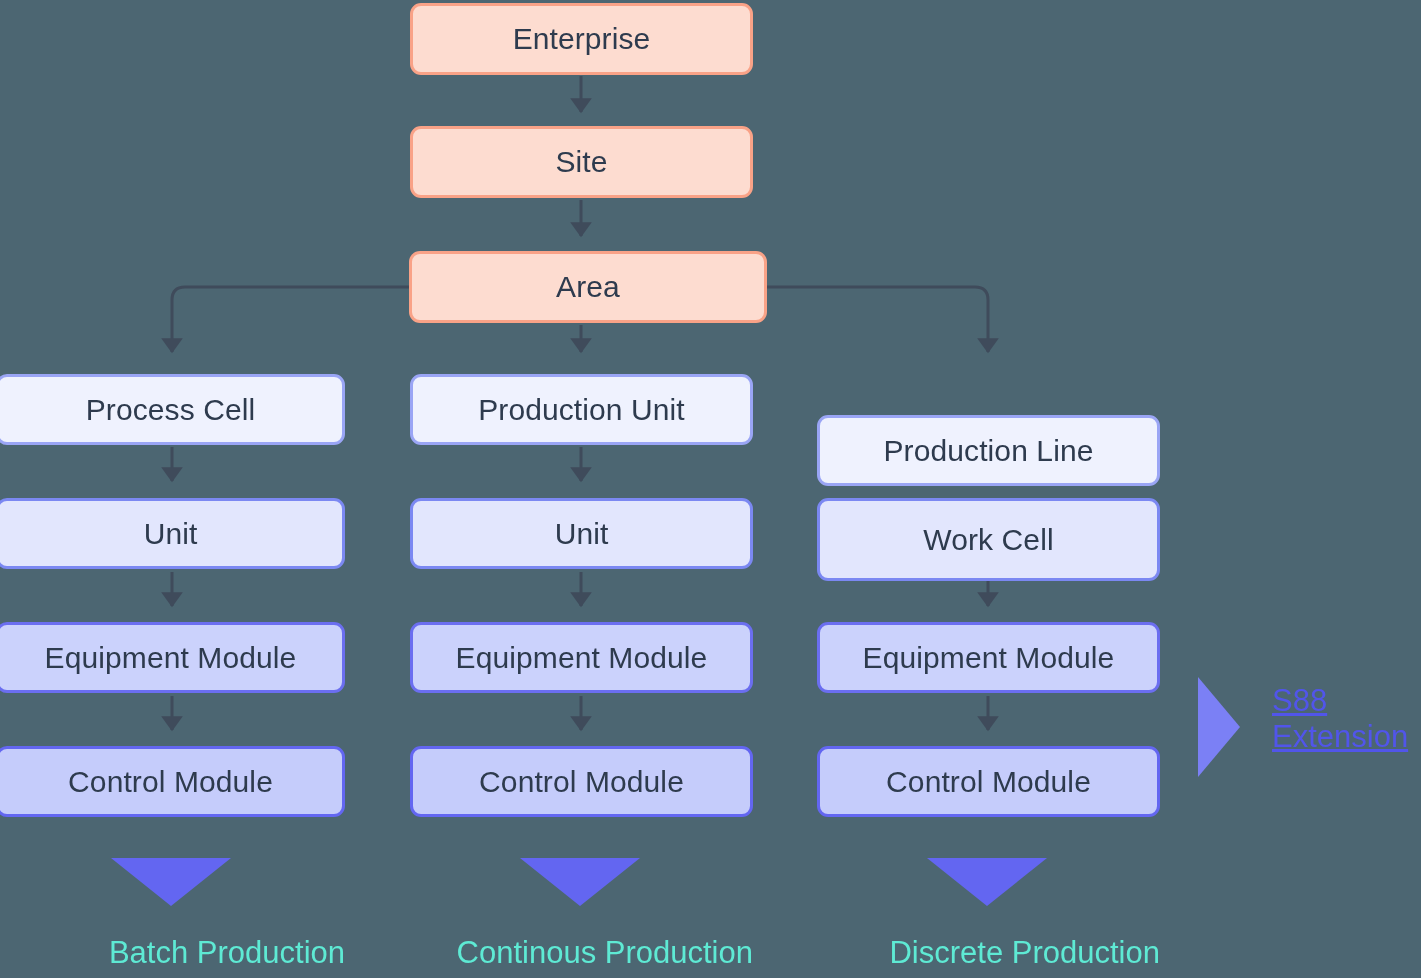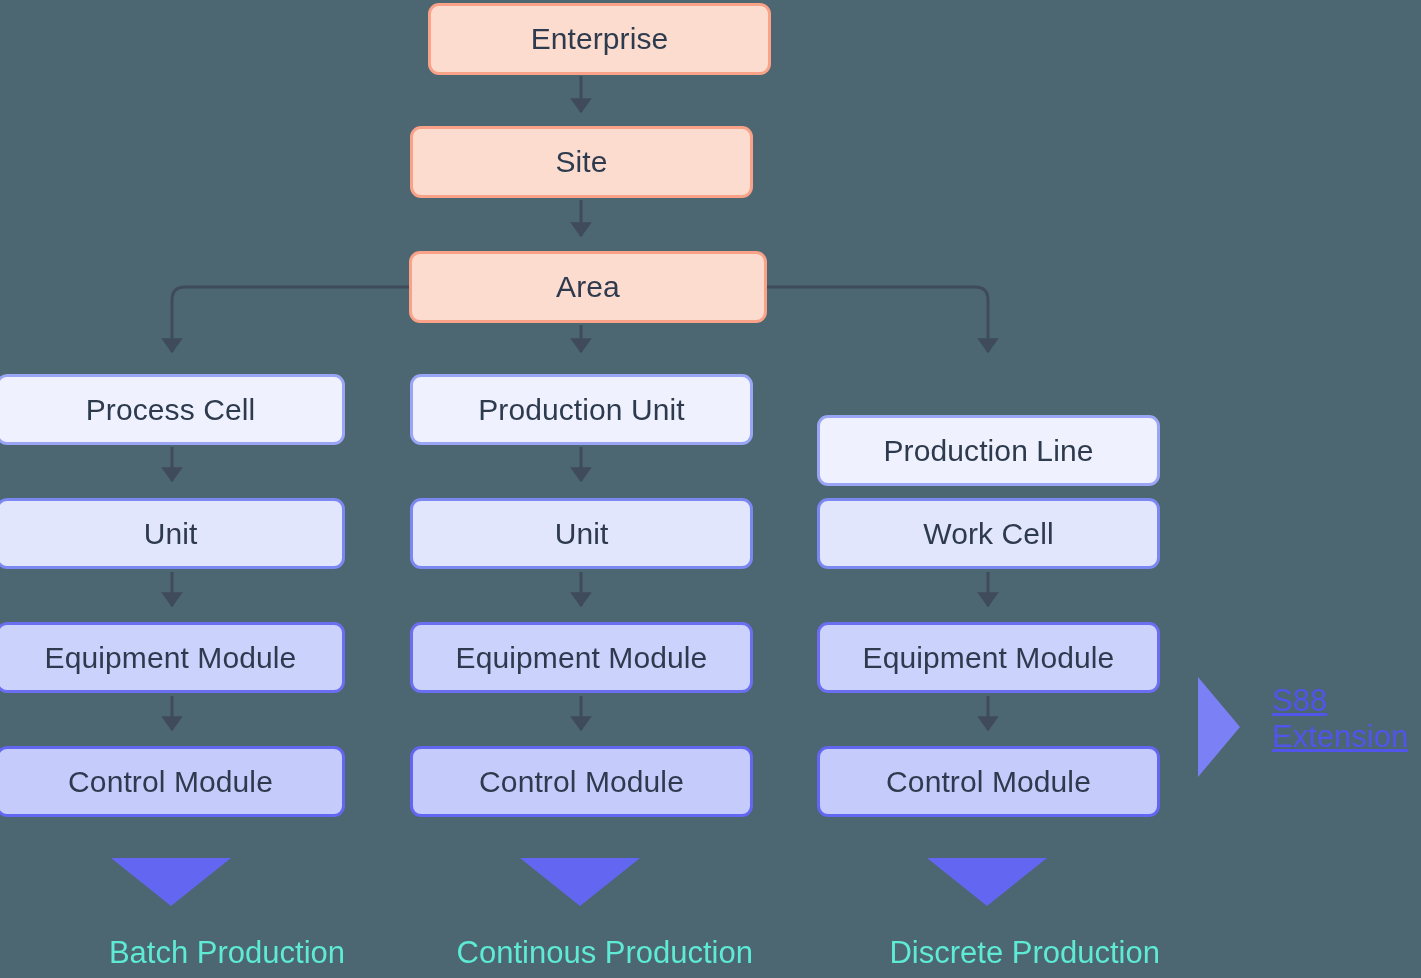--- a/index.html
+++ b/index.html
@@ -145,21 +145,21 @@
       <path d="M581,447 L581,481" marker-end="url(#ah)"></path>
       <path d="M581,572 L581,606" marker-end="url(#ah)"></path>
       <path d="M581,696 L581,730" marker-end="url(#ah)"></path>
 
       <path d="M988,447 L988,481" marker-end="url(#ah)"></path>
       <path d="M988,572 L988,606" marker-end="url(#ah)"></path>
       <path d="M988,696 L988,730" marker-end="url(#ah)"></path>
     </g>
   </svg>
 
-  <div class="node level-enterprise" style="left:428px; top:3px; width:343px; height:72px;">
+  <div class="node level-enterprise" style="left:410px; top:3px; width:343px; height:72px;">
     <span>Enterprise</span>
   </div>
 
   <div class="node level-site" style="left:410px; top:126px; width:343px; height:72px;">
     <span>Site</span>
   </div>
 
   <div class="node level-area" style="left:409px; top:251px; width:358px; height:72px;">
     <span>Area</span>
   </div>
@@ -186,21 +186,21 @@
   <div class="node tier-3" style="left:410px; top:622px; width:343px; height:71px;">
     <span>Equipment Module</span>
   </div>
   <div class="node tier-4" style="left:410px; top:746px; width:343px; height:71px;">
     <span>Control Module</span>
   </div>
 
   <div class="node tier-1" style="left:817px; top:374px; width:343px; height:71px;margin-top:41px;">
     <span>Production Line</span>
   </div>
-  <div class="node tier-2" style="left:817px; top:498px; width:343px; height:71px;">
+  <div class="node tier-2" style="left:817px; top:498px; width:343px; height:83px;">
     <span>Work Cell</span>
   </div>
   <div class="node tier-3" style="left:817px; top:622px; width:343px; height:71px;">
     <span>Equipment Module</span>
   </div>
   <div class="node tier-4" style="left:817px; top:746px; width:343px; height:71px;">
     <span>Control Module</span>
   </div>
 
   <div class="big-arrow" style="left:111px; top:858px;"></div>

